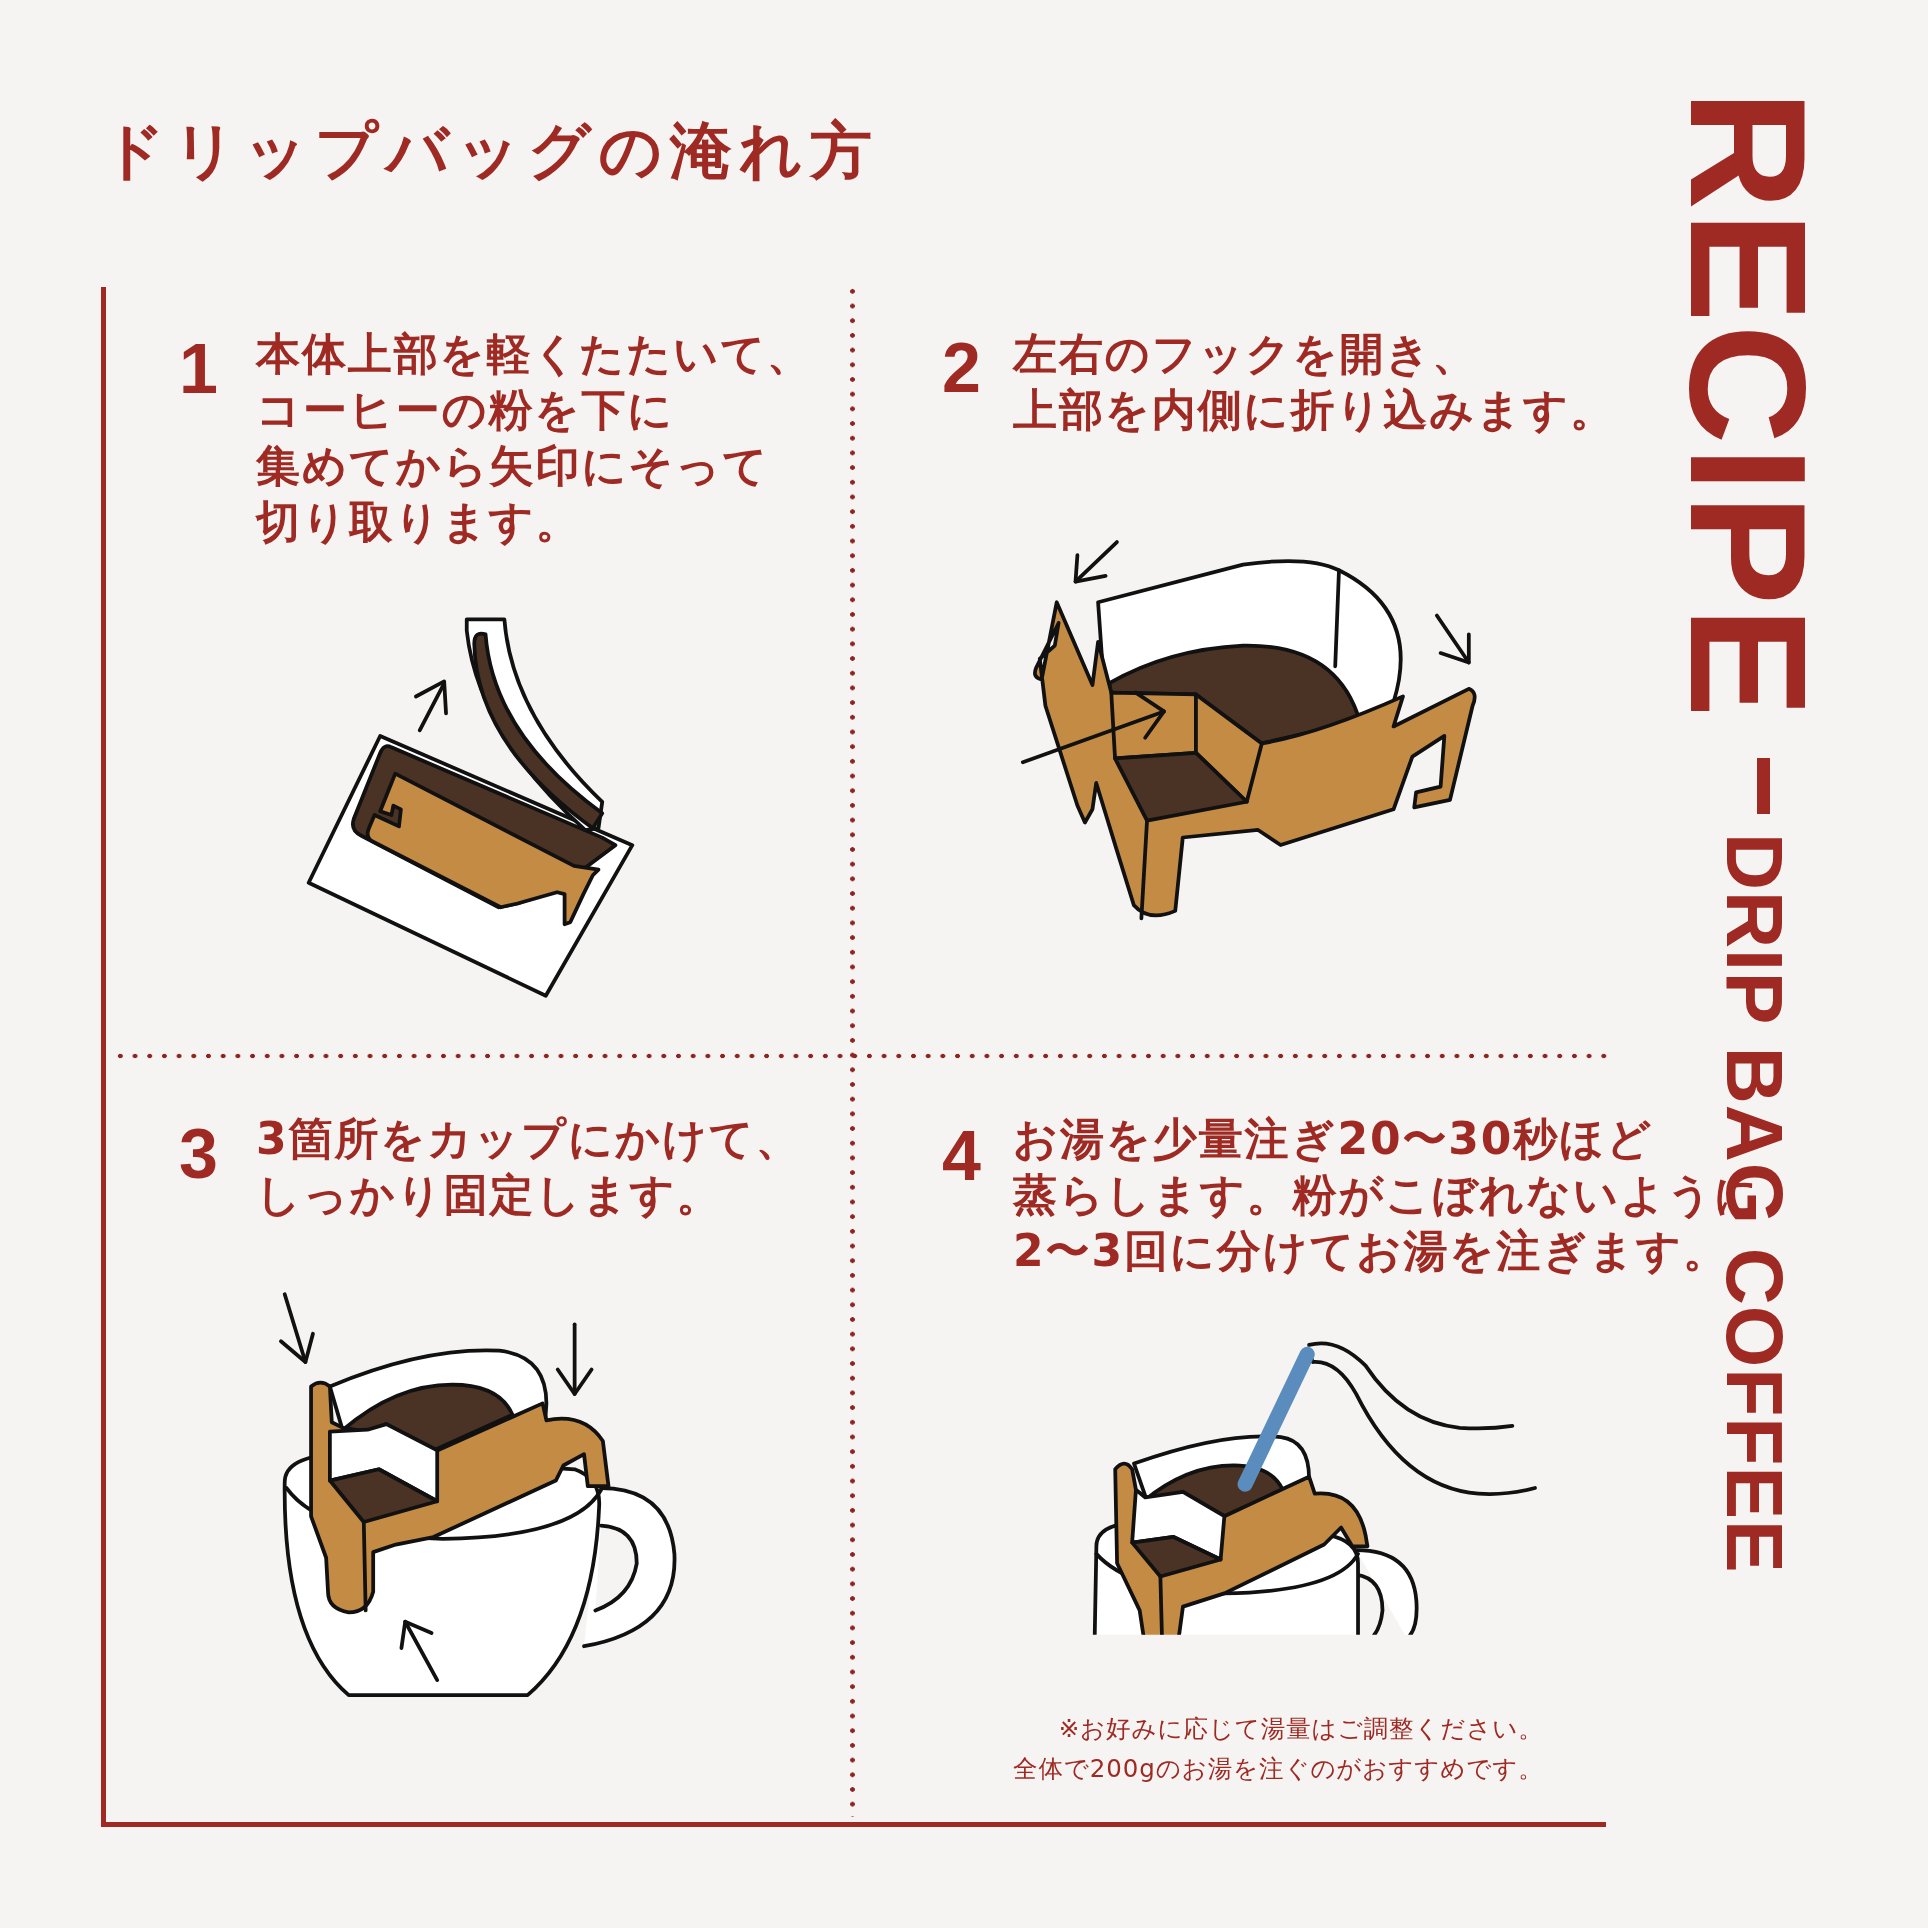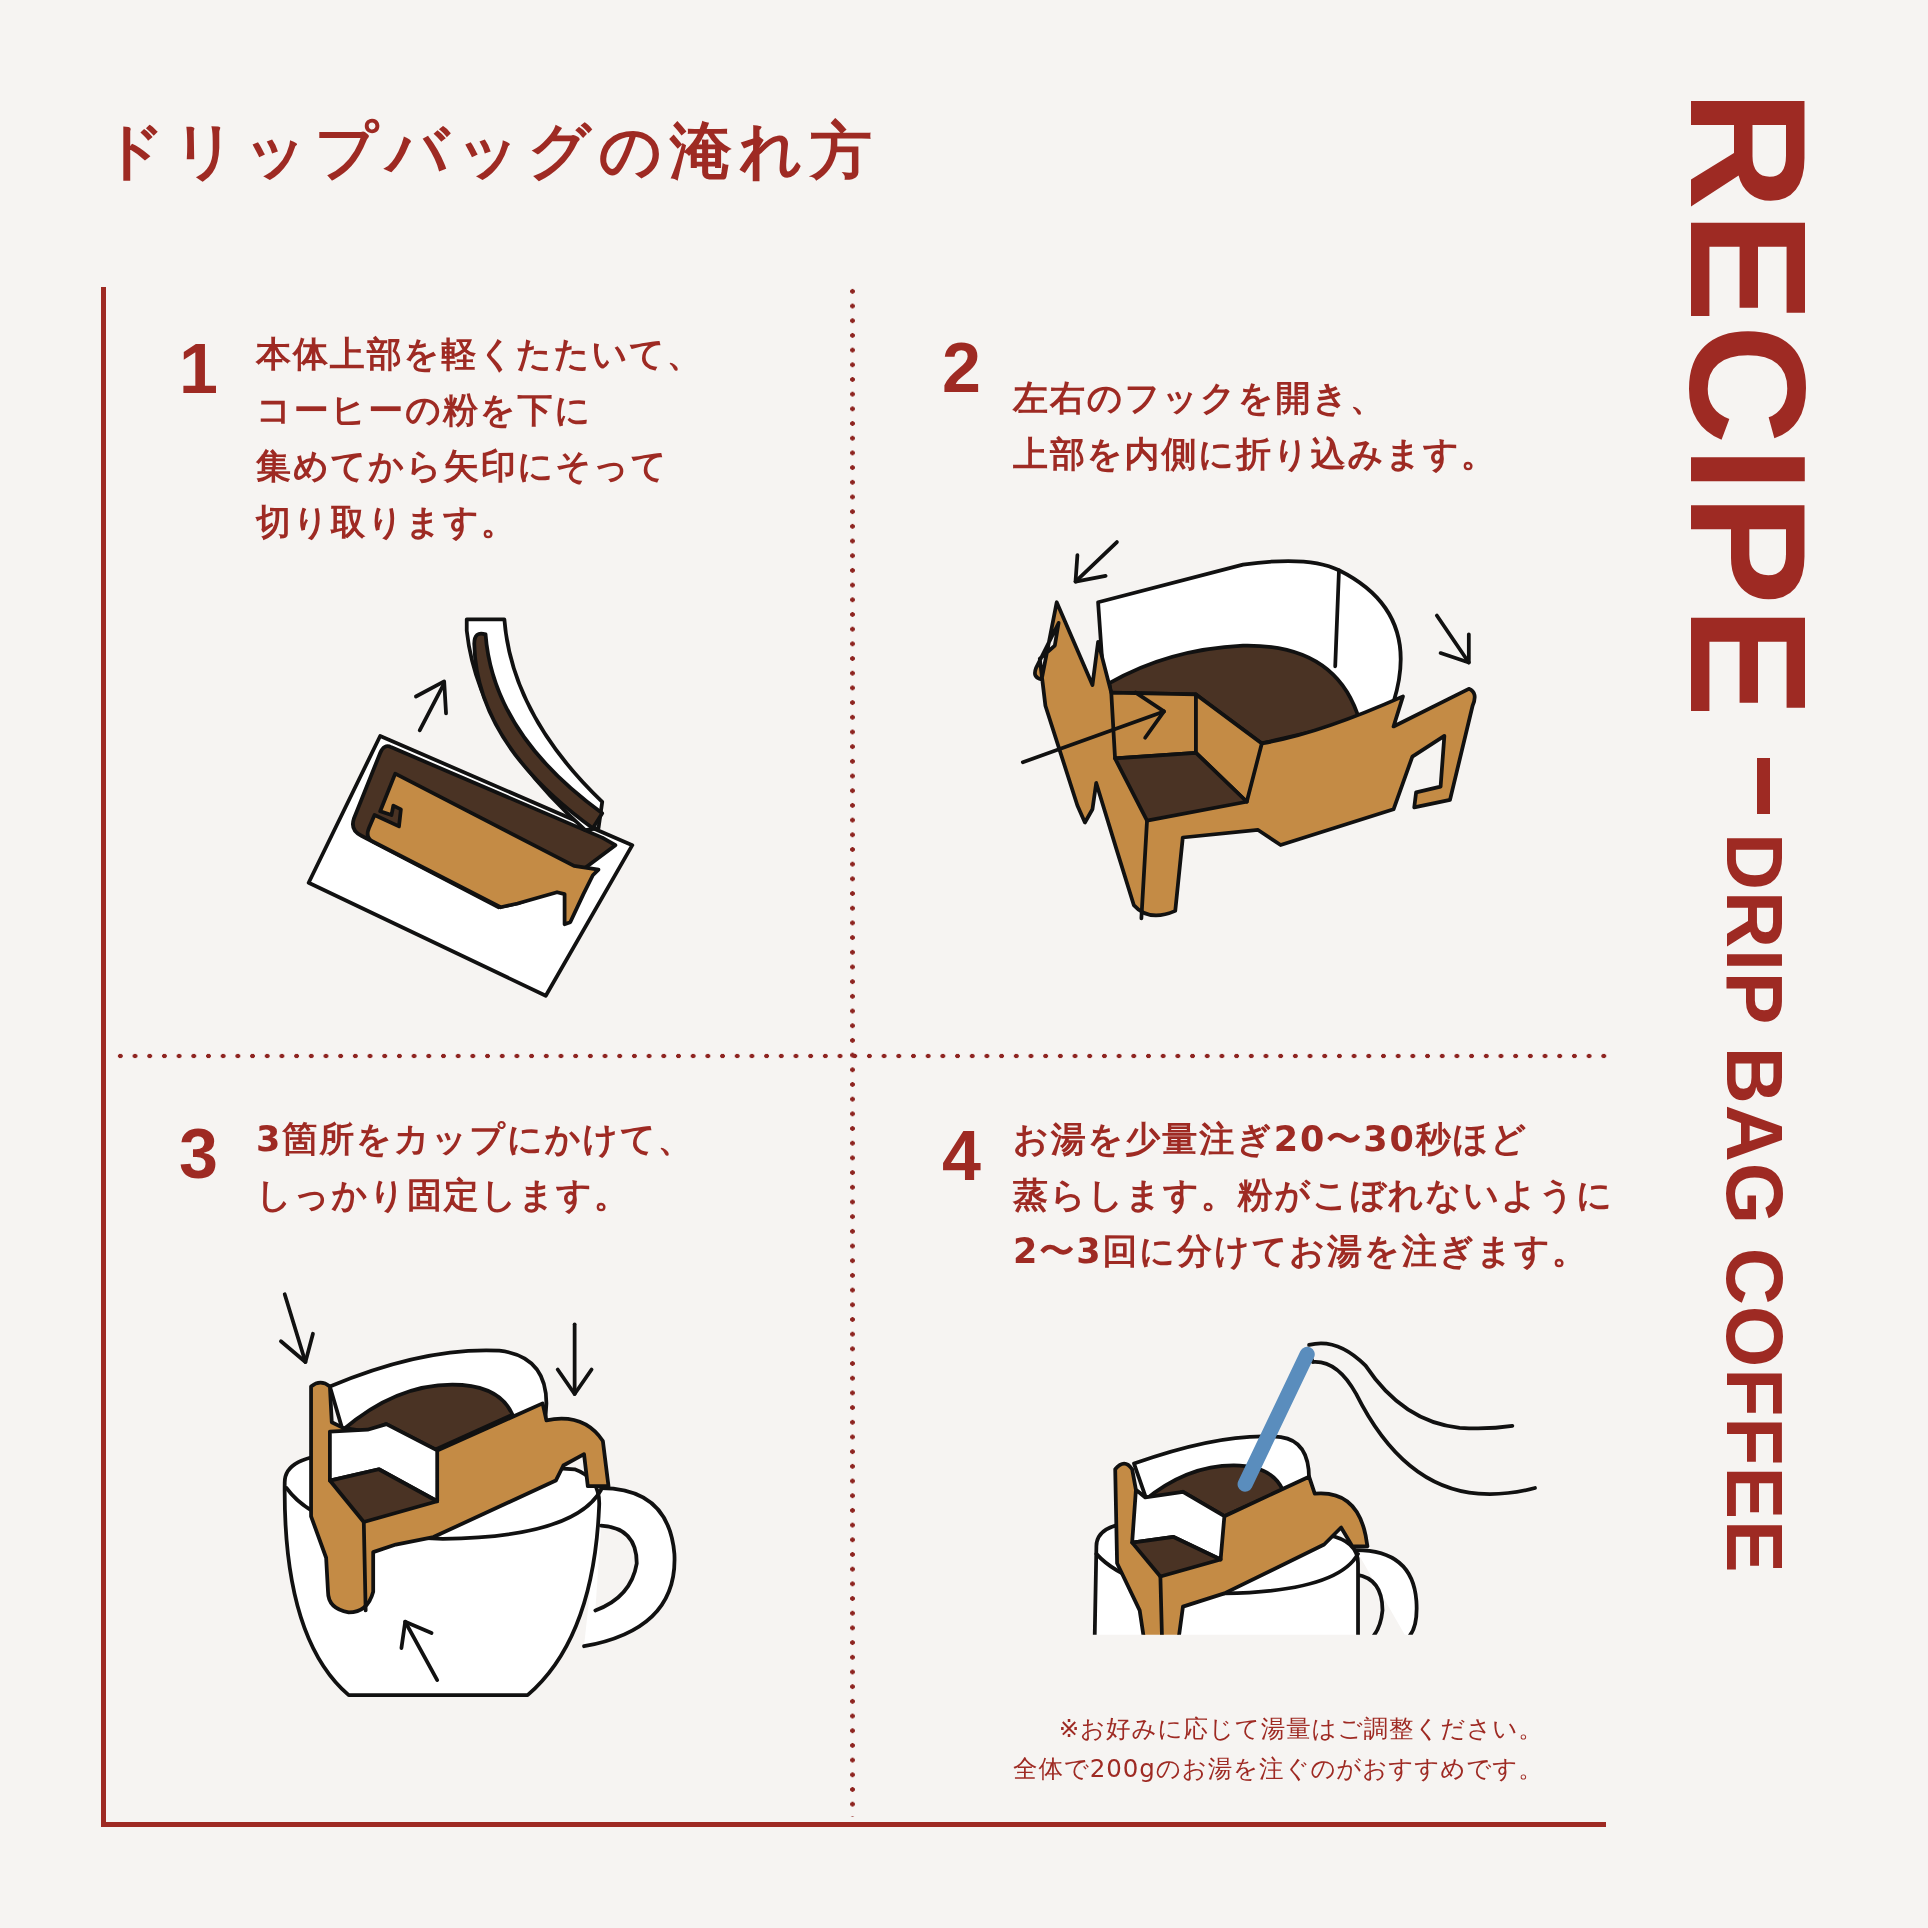--- a/index.html
+++ b/index.html
@@ -25,21 +25,21 @@
   .dot-h {
     left: 113px; top: 1053px; width: 1495px; height: 5.6px;
     background-image: radial-gradient(circle, #8e2420 2.1px, transparent 2.4px);
     background-size: 14.7px 5.6px; background-repeat: repeat-x;
   }
   .step-num {
     font-family: "Liberation Sans", sans-serif; font-weight: bold;
     font-size: 70px; line-height: 70px;
   }
   .step-text {
-    font-size: 35px; font-weight: bold; line-height: 56px;
+    font-size: 44px; font-weight: bold; line-height: 56px;
     white-space: pre; letter-spacing: 1.9px;
   }
   .note {
     font-size: 24.5px; line-height: 40px; white-space: pre; letter-spacing: 0.9px;
     font-weight: normal;
     text-align: right;
   }
   .vert {
     position: absolute;
     transform-origin: 0 0;
@@ -84,21 +84,21 @@
       <path d="M204,54 Q204,40 216,44 Q224,150 340,234 L330,250 Q206,160 204,54 Z" fill="#4a3324"></path>
 
       <line x1="146" y1="146" x2="172" y2="96" fill="none"></line>
       <polyline points="142,110 172,94 174,128" fill="none"></polyline>
     </g>
   </svg>
 </div>
 
 <div>
   <div class="abs step-num" style="left:942px; top:333px;">2</div>
-  <div class="abs step-text" style="left:1013px; top:326px;margin-top:44px;">左右のフックを開き、
+  <div class="abs step-text" style="left:1013px; top:326px;">左右のフックを開き、
 上部を内側に折り込みます。</div>
   <svg style="left:998px; top:527px;" width="490" height="414" viewBox="0 0 520 440">
     <g stroke="#111" stroke-width="4" stroke-linejoin="round" stroke-linecap="round">
 
       <path d="M106,80 L260,40 Q330,30 362,46 Q450,90 420,186 L380,212 Q300,240 260,230 L112,166 Z" fill="#fff"></path>
       <line x1="362" y1="46" x2="358" y2="148"></line>
 
       <path d="M118,166 Q180,130 260,126 Q360,124 384,206 L280,230 L120,180 Z" fill="#4a3324"></path>
 
       <path d="M62,80 L100,168 L106,122 L120,176 L210,178 L280,230 Q340,220 430,180 L420,212 L500,172 Q510,176 504,190 L480,290 L442,298 L444,282 L470,276 L474,222 L440,244 L420,300 L300,338 L276,322 L196,330 L188,408 Q160,420 144,402 L126,344 L104,272 L100,300 L92,314 L84,296 L50,190 L44,140 L60,126 L64,102 L40,150 Q36,160 46,162 Z" fill="#c48b45"></path>

